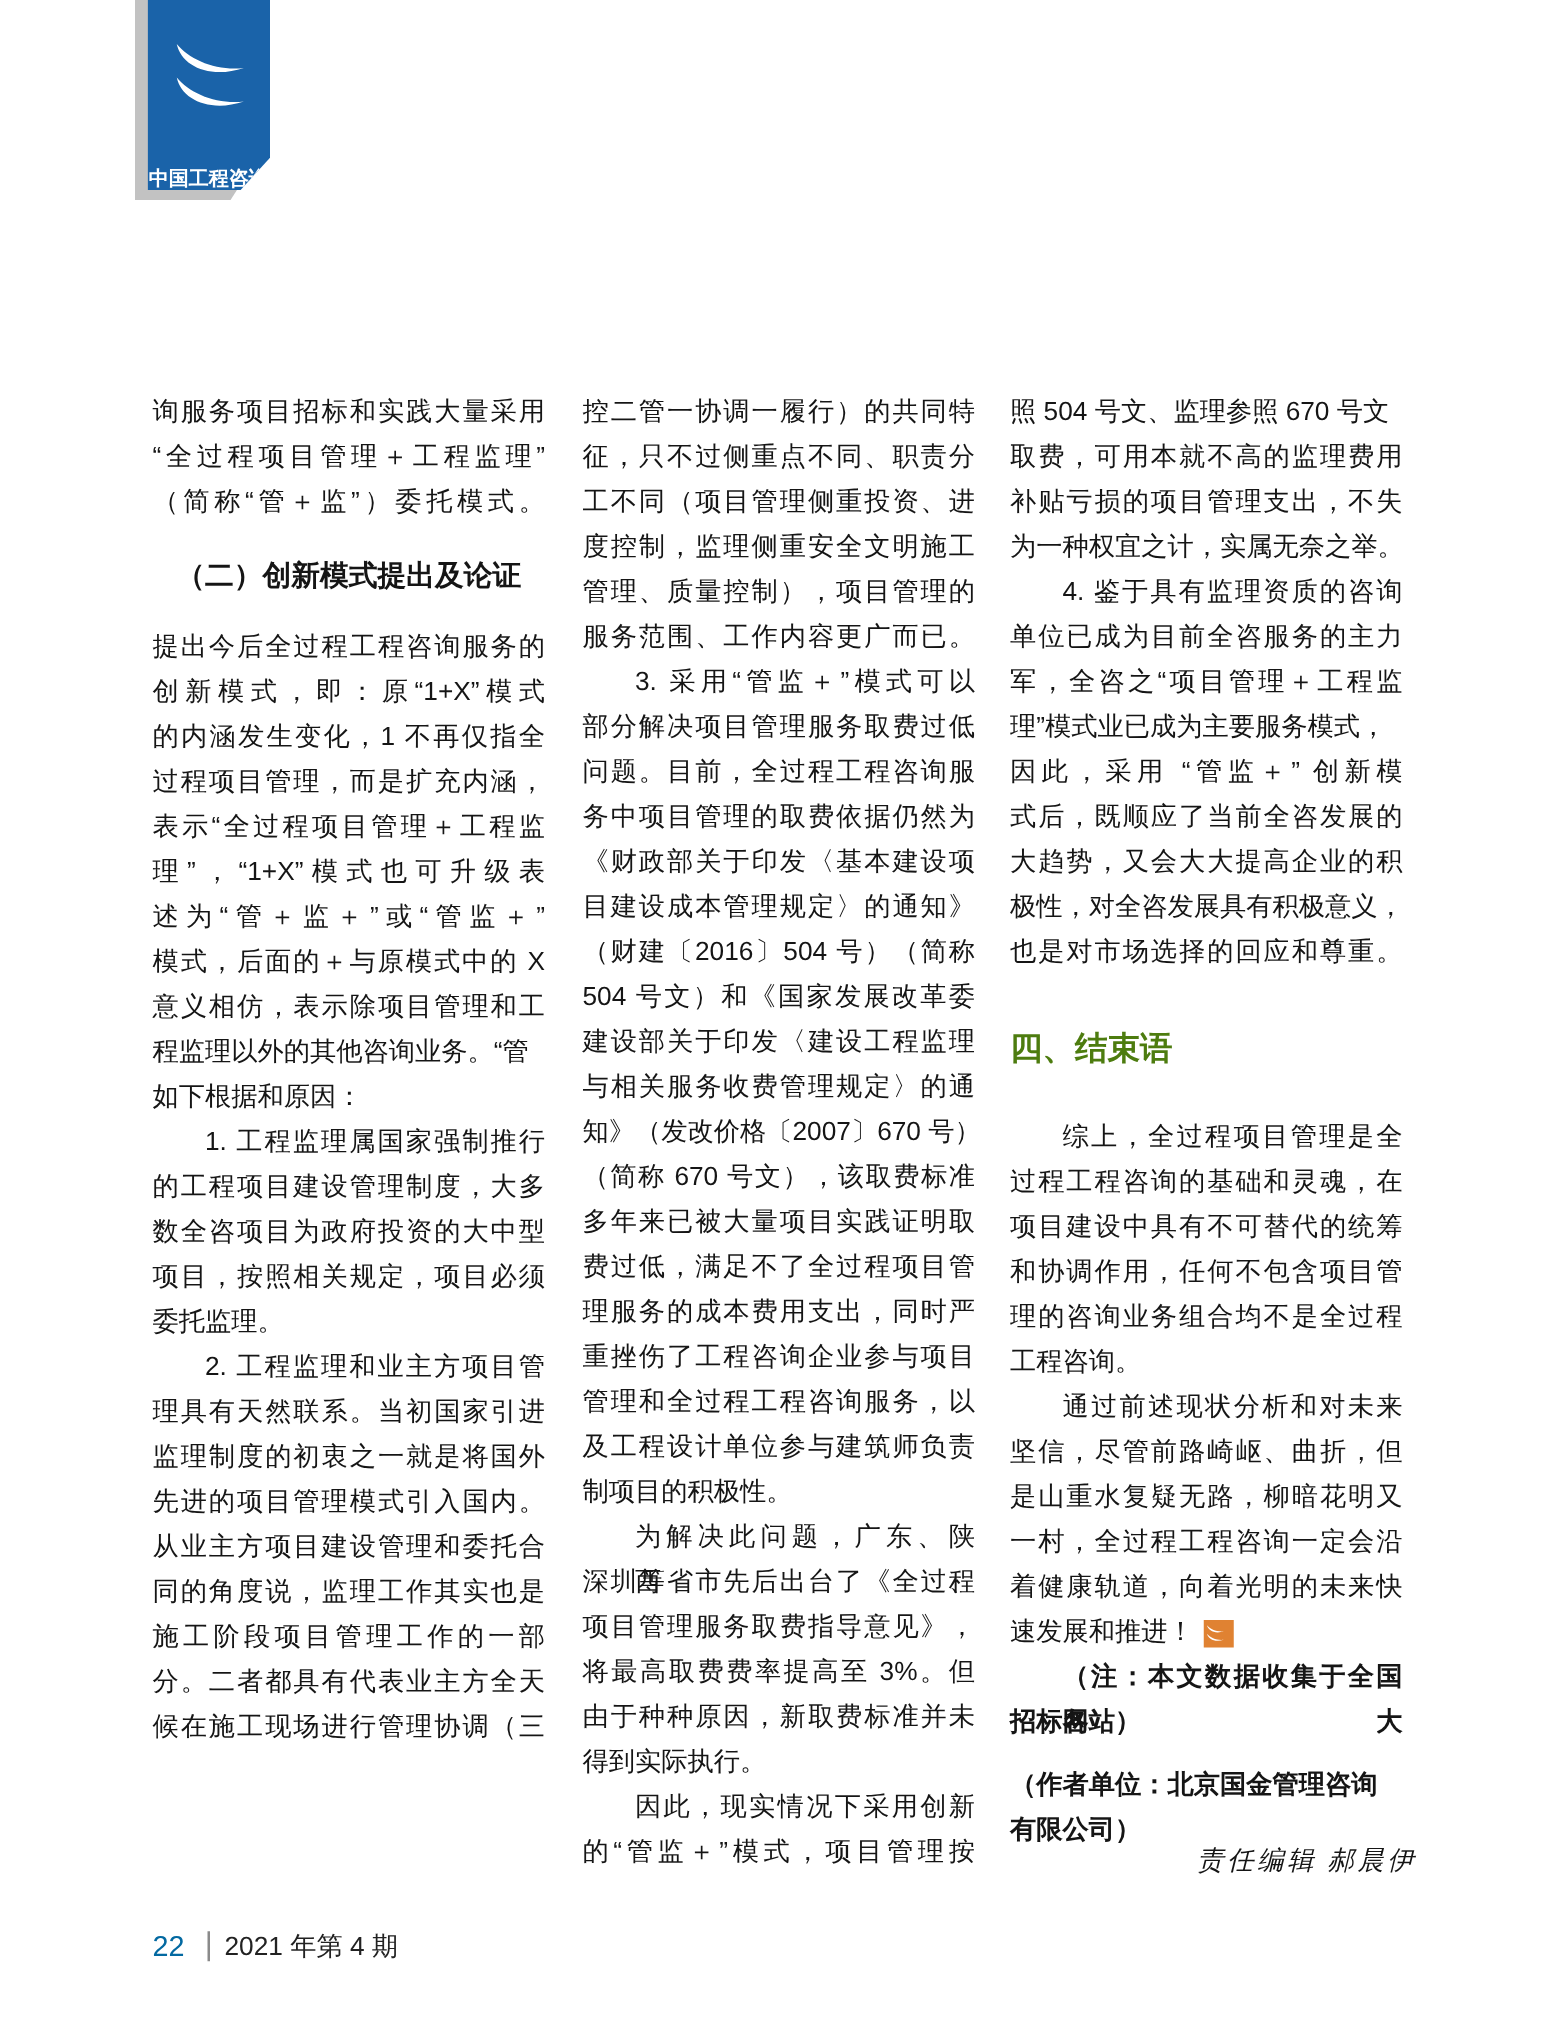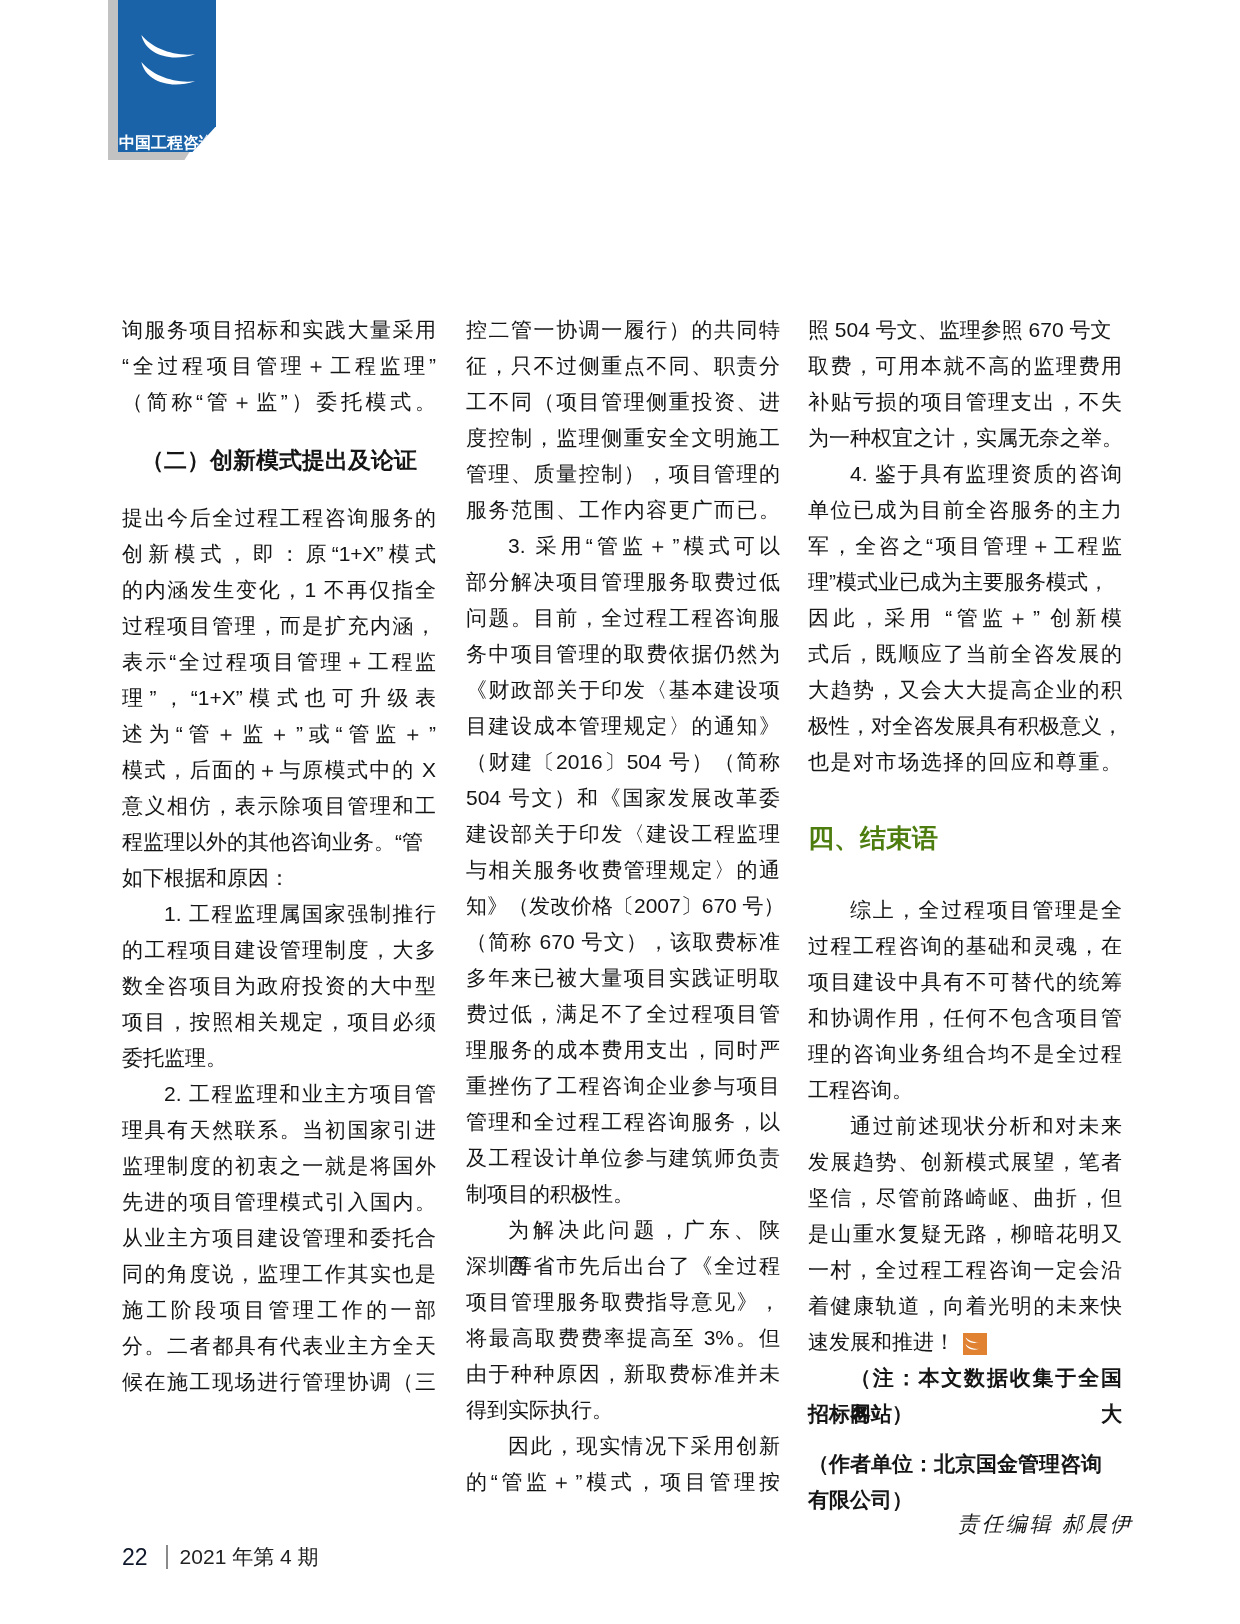--- a/index.html
+++ b/index.html
@@ -38,21 +38,21 @@
     font-family:"Liberation Serif",serif;font-style:italic;font-size:21px;letter-spacing:3px;
     text-align:right;text-align-last:right;margin-top:-12px;margin-right:-12px;white-space:nowrap;
   }
   .endmark{
     display:inline-block;width:24px;height:22px;background:#e08232;margin-left:8px;
     vertical-align:-3px;line-height:0;text-align:center;
   }
   .endmark svg{width:18px;height:16px;margin-top:3px;}
   
   .footer{position:absolute;left:122px;top:1543px;display:flex;align-items:center;}
-  .footer .pg{font-size:23px;color:#0f172a;}
+  .footer .pg{font-size:23px;color:#0369a1;}
   .footer .divider{display:inline-block;width:2px;height:24px;background:#8a8a8a;margin:0 12px 0 18px;}
   .footer .issue{font-size:21px;color:#222;}
 </style>
 </head>
 <body>
 
 <div class="page">
 
   <div class="logo-wrap">
     <div class="logo-shadow"></div>
@@ -149,21 +149,20 @@
         <div class="ln">极性，对全咨发展具有积极意义，</div>
         <div class="ln fill">也是对市场选择的回应和尊重。</div>
         <div class="ln h1">四、结束语</div>
         <div class="ln fill ind">综上，全过程项目管理是全</div>
         <div class="ln fill">过程工程咨询的基础和灵魂，在</div>
         <div class="ln fill">项目建设中具有不可替代的统筹</div>
         <div class="ln fill">和协调作用，任何不包含项目管</div>
         <div class="ln fill">理的咨询业务组合均不是全过程</div>
         <div class="ln">工程咨询。</div>
         <div class="ln fill ind">通过前述现状分析和对未来</div>
-        <div class="ln fill">发展趋势、创新模式展望，笔者</div>
         <div class="ln fill">坚信，尽管前路崎岖、曲折，但</div>
         <div class="ln fill">是山重水复疑无路，柳暗花明又</div>
         <div class="ln fill">一村，全过程工程咨询一定会沿</div>
         <div class="ln fill">着健康轨道，向着光明的未来快</div>
         <div class="ln">速发展和推进！<span class="endmark">
   <svg viewBox="0 0 100 100" xmlns="http://www.w3.org/2000/svg">
     <path fill="#ffffff" d="M10,8 C16,36 52,52 94,38 C60,42 26,28 10,8 Z"></path>
     <path fill="#ffffff" d="M10,50 C16,78 52,94 94,80 C60,84 26,70 10,50 Z"></path>
   </svg>
 </span></div>

